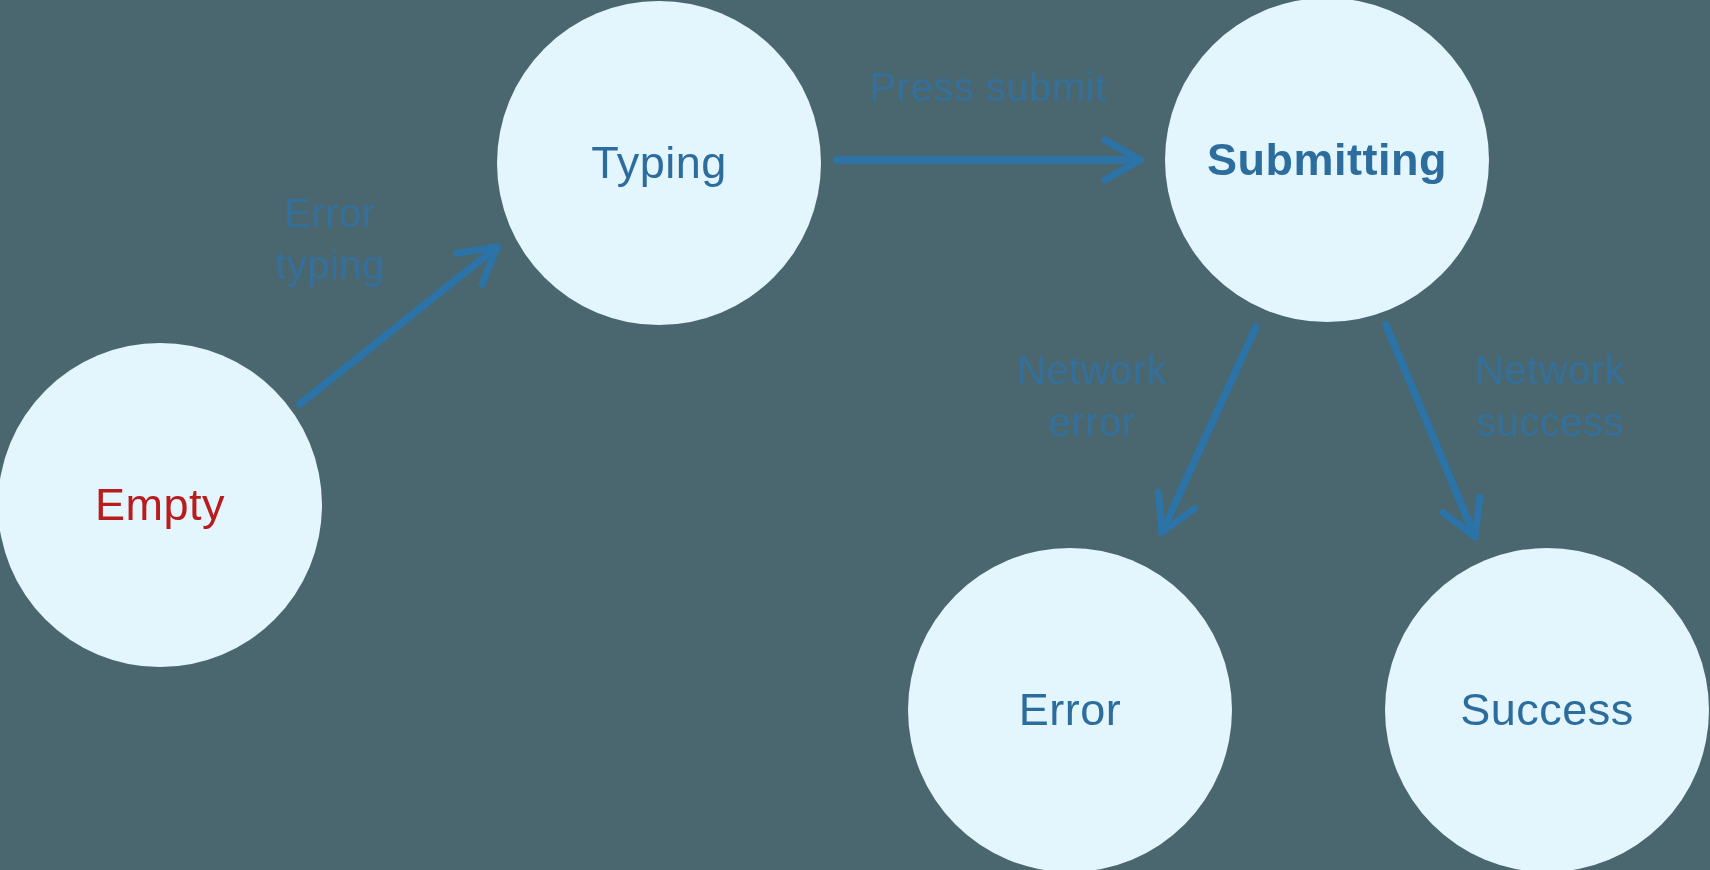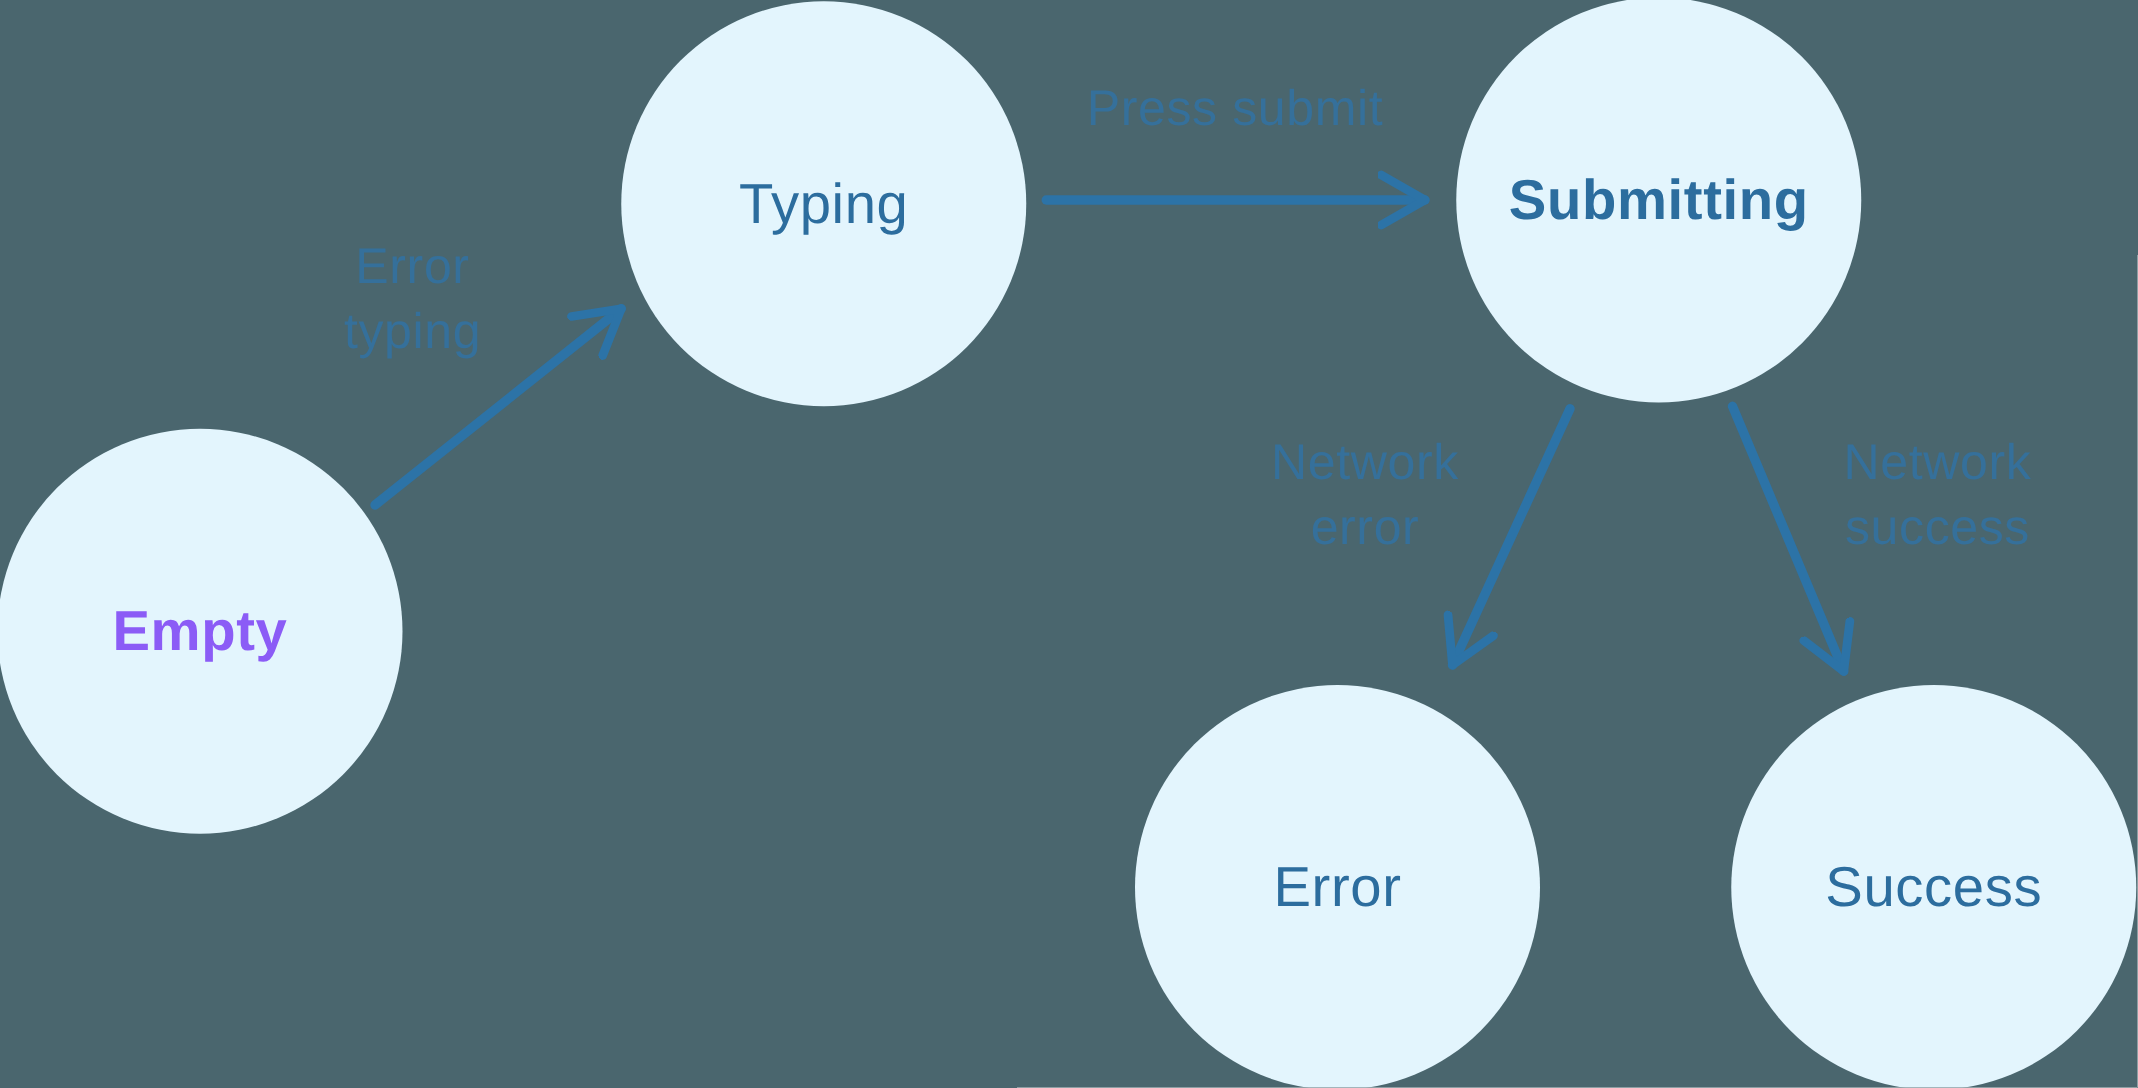--- a/index.html
+++ b/index.html
@@ -72,21 +72,21 @@
     </div>
     <div class="edge-label" style="left: 1092px; top: 396px; color: rgb(53, 112, 155);">
       <div>Network</div>
       <div>error</div>
     </div>
     <div class="edge-label" style="left: 1550px; top: 396px; color: rgb(53, 112, 155);">
       <div>Network</div>
       <div>success</div>
     </div>
     <div class="node" style="left: -2px; top: 343px; width: 324px; height: 324px; background: rgb(227, 245, 253);">
-      <span class="node-label" style="color: #8b5cf6; font-weight: bold;">Empty</span>
+      <span class="node-label" style="color: #b91c1c;">Empty</span>
     </div>
     <div class="node" style="left: 497px; top: 1px; width: 324px; height: 324px; background: rgb(227, 245, 253);">
       <span class="node-label" style="color: rgb(44, 109, 158);">Typing</span>
     </div>
     <div class="node" style="left: 1165px; top: -2px; width: 324px; height: 324px; background: rgb(227, 245, 253);">
       <span class="node-label" style="color: rgb(44, 109, 158); font-weight: bold;">Submitting</span>
     </div>
     <div class="node" style="left: 908px; top: 548px; width: 324px; height: 324px; background: rgb(227, 245, 253);">
       <span class="node-label" style="color: rgb(44, 109, 158);">Error</span>
     </div>

